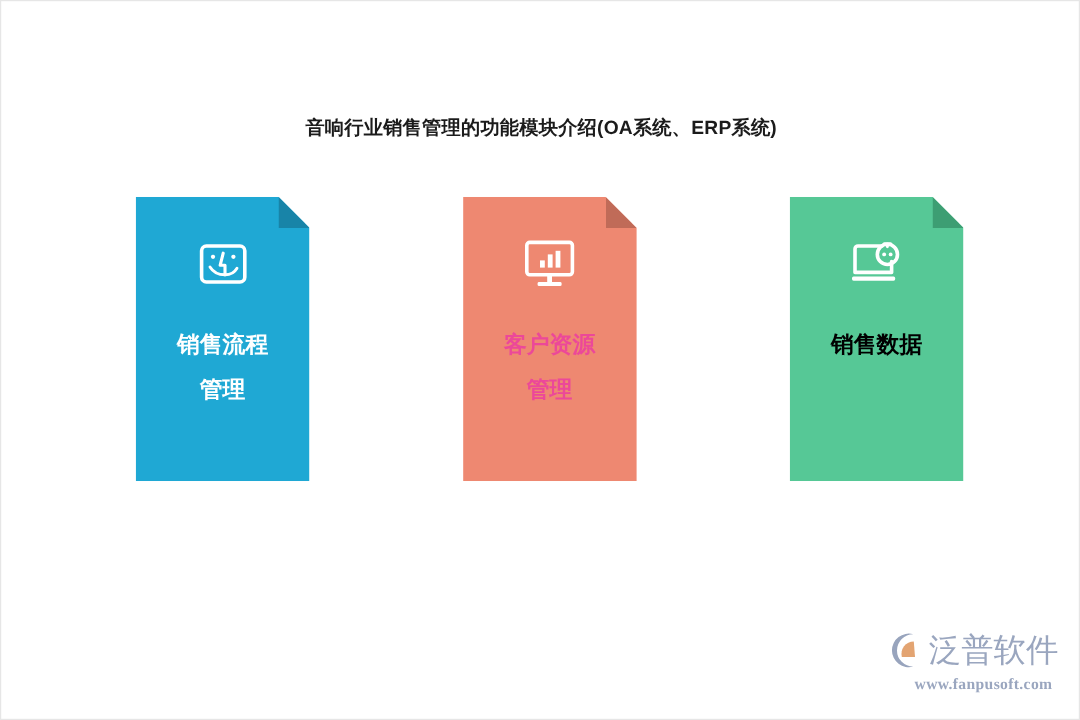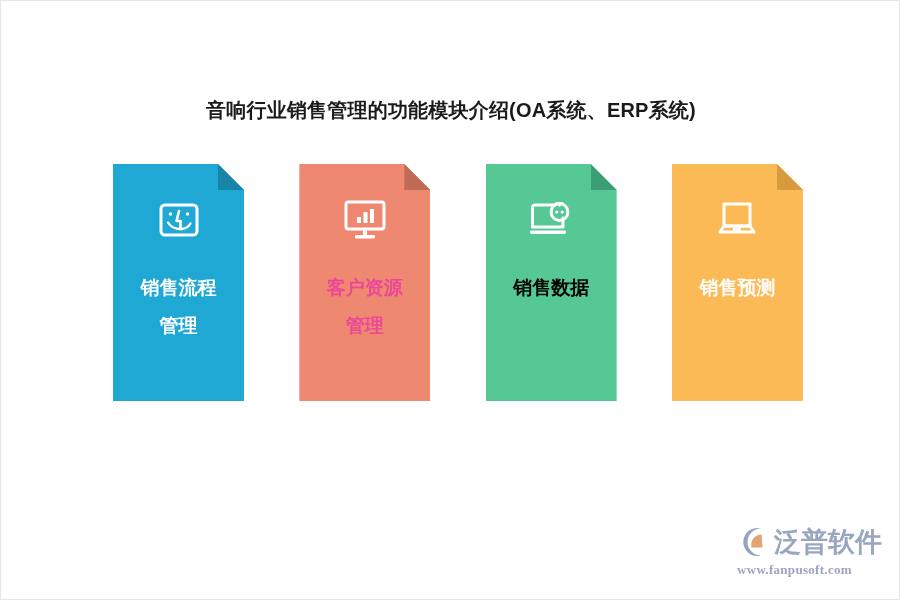--- a/index.html
+++ b/index.html
@@ -22,42 +22,42 @@
     background: #ffffff;
   }
 
   
   .title {
     position: absolute;
     top: 96px;
     left: 0;
     width: 900px;
     text-align: center;
-    font-size: 20px;
+    font-size: 16px;
     font-weight: bold;
     color: #1b1b1b;
     letter-spacing: 0.2px;
     white-space: nowrap;
     font-family: "Liberation Sans", "DejaVu Sans", sans-serif;
   }
 
   
   .card-row {
     position: absolute;
     top: 163px;
     left: 112px;
     width: 690px;
     height: 237px;
     display: flex;
     justify-content: space-between;
   }
 
   .card {
     position: relative;
-    width: 131px;
+    width: 145px;
     height: 237px;
     box-sizing: border-box;
     display: flex;
     flex-direction: column;
     align-items: center;
   }
 
   
   .card-body {
     position: absolute;
@@ -118,30 +118,30 @@
     height: 38px;
   }
   .logo-mark {
     width: 34px;
     height: 34px;
     flex: 0 0 34px;
     margin-right: 3px;
   }
   .logo-word {
     font-size: 27px;
-    font-weight: bold;
+    font-weight: normal;
     color: #9aa6bf;
     letter-spacing: 0px;
     line-height: 34px;
     white-space: nowrap;
     font-family: "Liberation Sans", "DejaVu Sans", sans-serif;
   }
   .logo-url {
     margin-top: 1px;
-    text-align: left;
+    text-align: right;
     font-size: 13px;
     font-weight: bold;
     color: #9aa6bf;
     letter-spacing: 0.3px;
     white-space: nowrap;
     font-family: "Liberation Serif", "DejaVu Serif", serif;
   }
 </style>
 </head>
 <body style="background: rgb(255, 255, 255);">
@@ -202,35 +202,20 @@
           <path d="M32.5 5.4 L32.5 7.6" stroke="#ffffff" stroke-width="2.4" stroke-linecap="round"></path>
           <circle cx="29.8" cy="14" r="1.6" fill="#ffffff"></circle>
           <circle cx="35.2" cy="14" r="1.6" fill="#ffffff"></circle>
         </svg>
       </div>
       <div class="card-label" style="color: #000000;">
         <span class="ln">销售数据</span>
       </div>
     </div>
 
-    <div class="card">
-      <div class="card-body" style="background: rgb(251, 186, 85);"></div>
-      <div class="card-fold" style="background: rgb(215, 154, 63);"></div>
-      <div class="card-icon">
-        <svg width="46" height="44" viewBox="0 0 46 44" aria-hidden="true">
-          <path d="M10 6 L36 6 L36 28 L10 28 Z" fill="none" stroke="#ffffff" stroke-width="3" stroke-linejoin="round"></path>
-          <path d="M6 34 L40 34 L36 28 L10 28 Z" fill="none" stroke="#ffffff" stroke-width="3" stroke-linejoin="round"></path>
-          <rect x="19" y="29.5" width="8" height="4.5" fill="#ffffff"></rect>
-        </svg>
-      </div>
-      <div class="card-label" style="color: rgb(255, 255, 255);">
-        <span class="ln">销售预测</span>
-
-      </div>
-    </div>
 
   </div>
 
   <div class="logo">
     <div class="logo-row">
       <div class="logo-mark">
         <svg width="34" height="34" viewBox="0 0 34 34" aria-hidden="true">
           <path d="M24 3.5 A14 14 0 1 0 24 30.5 A11.2 11.2 0 1 1 24 3.5 Z" fill="#98a4bd"></path>
           <path d="M24.5 9.5 A10.5 10.5 0 0 0 14.5 22.5 L25.5 22.5 Z" fill="#e3a472"></path>
         </svg>

